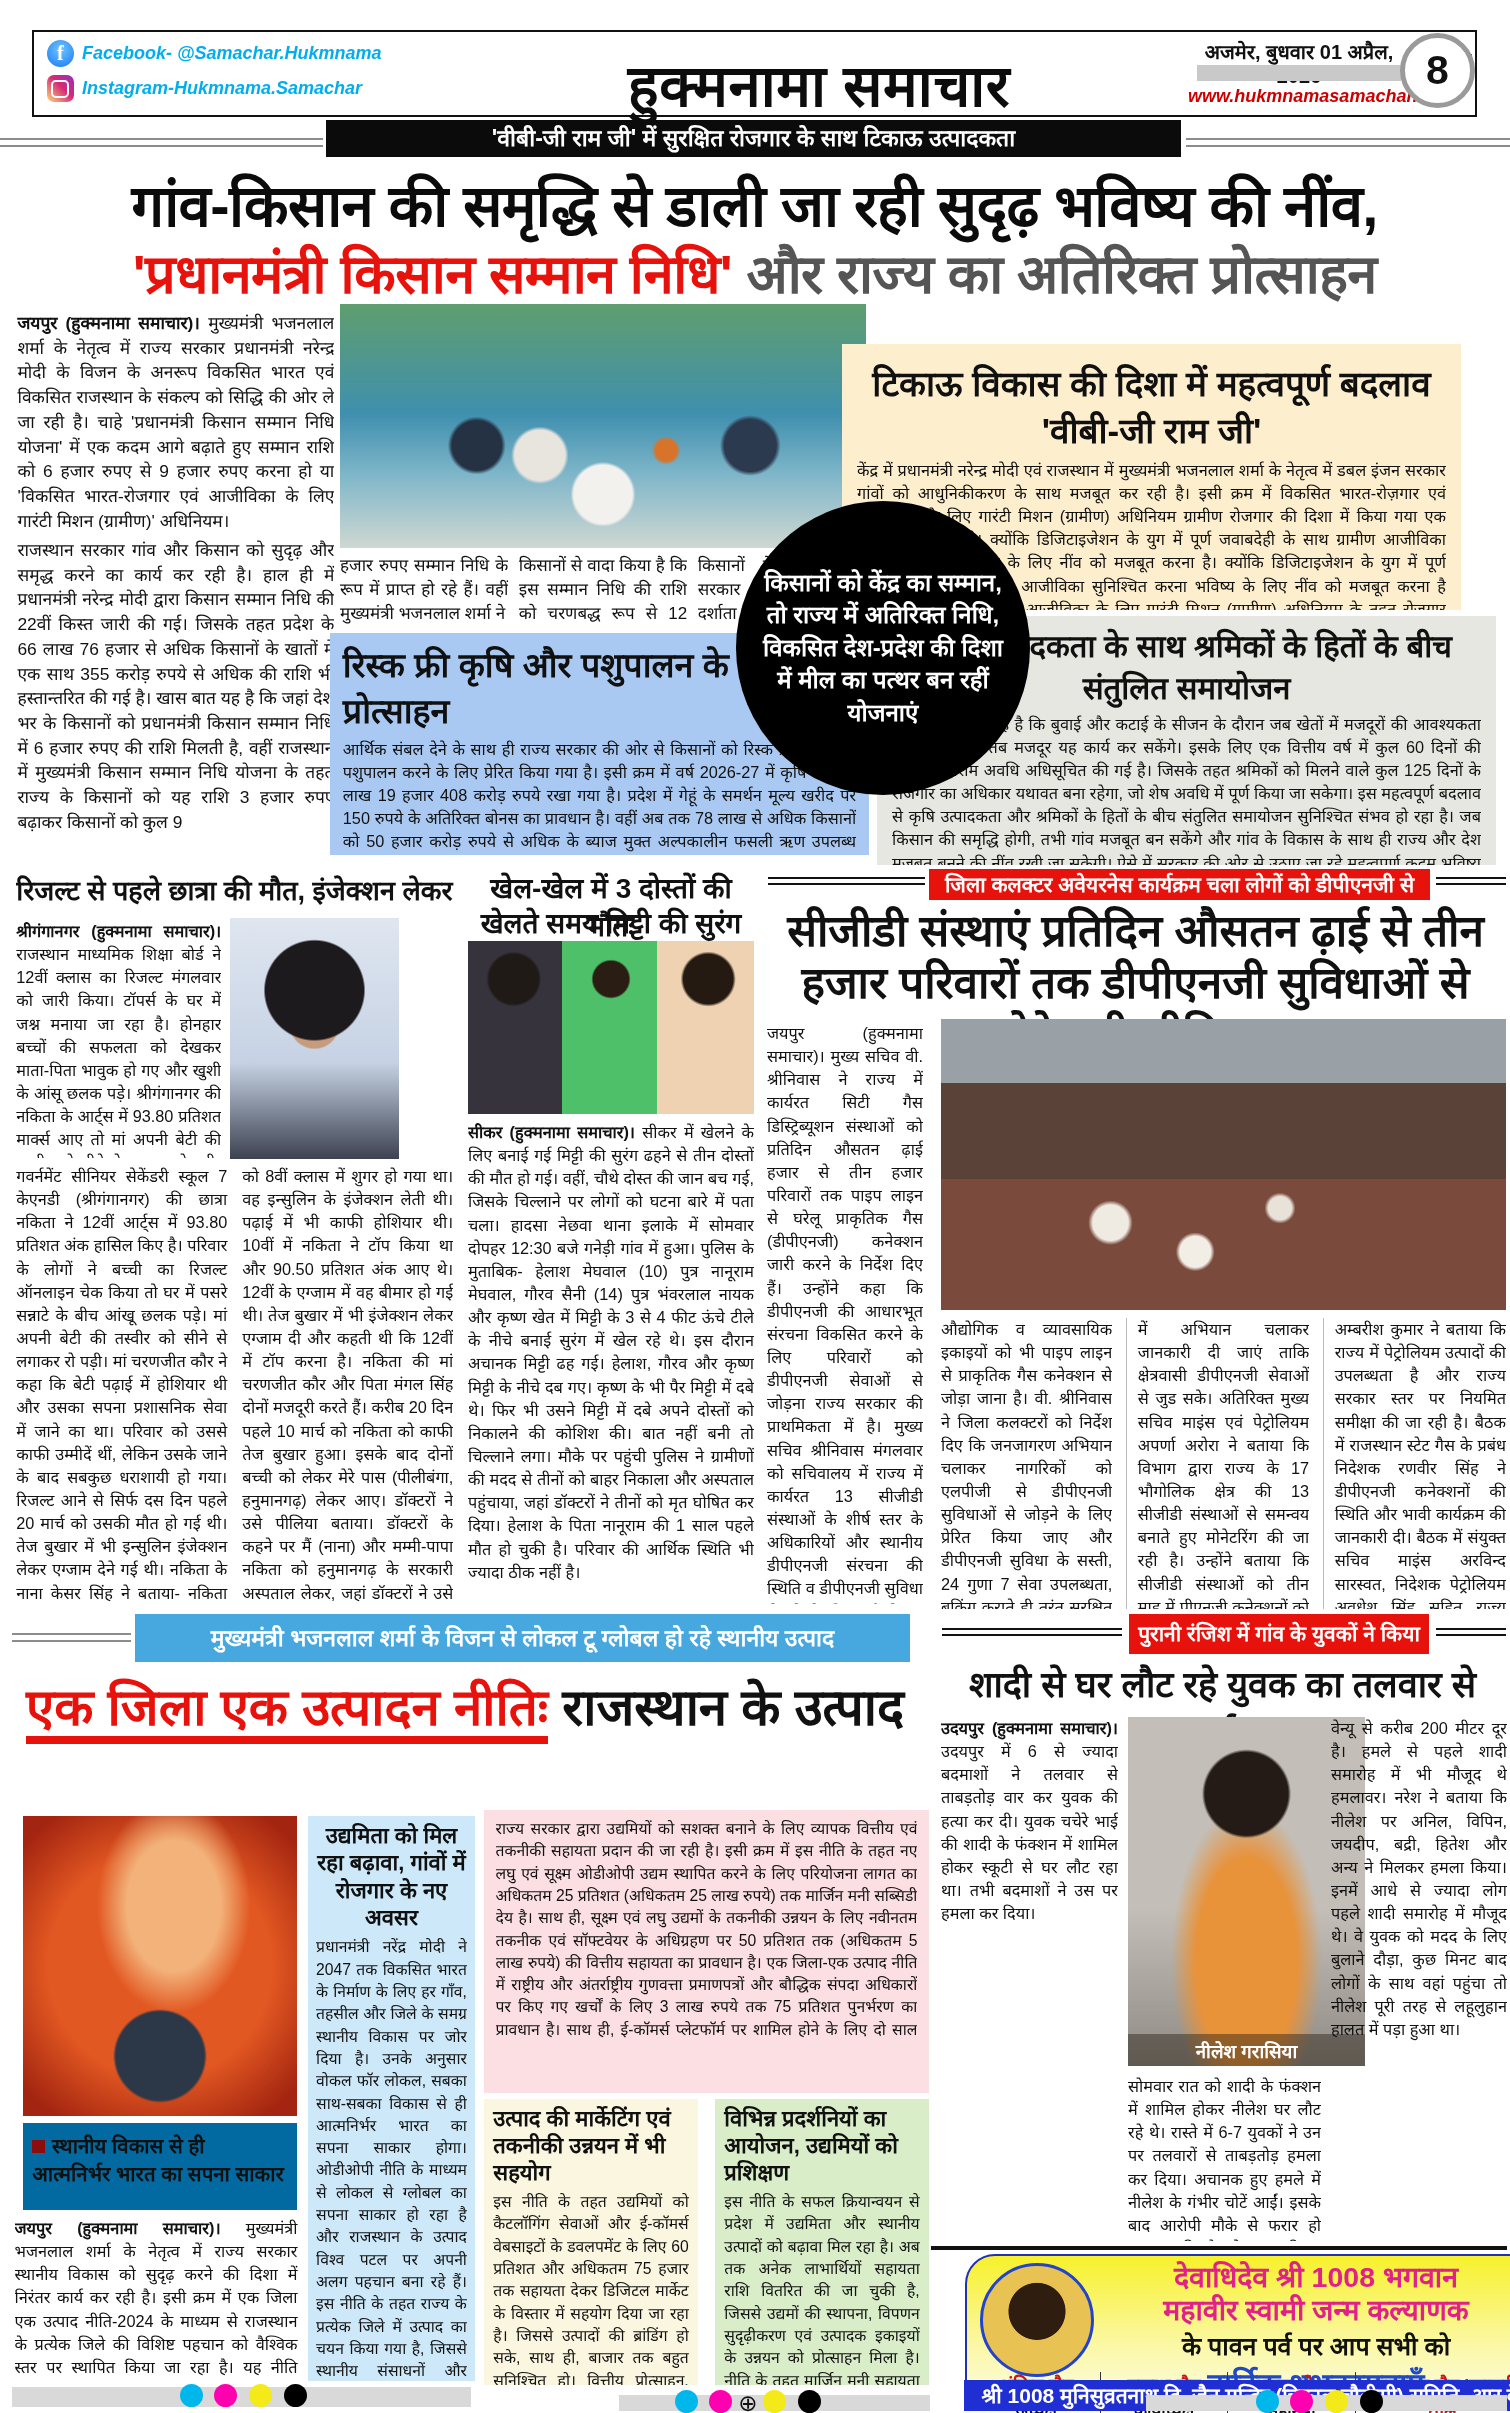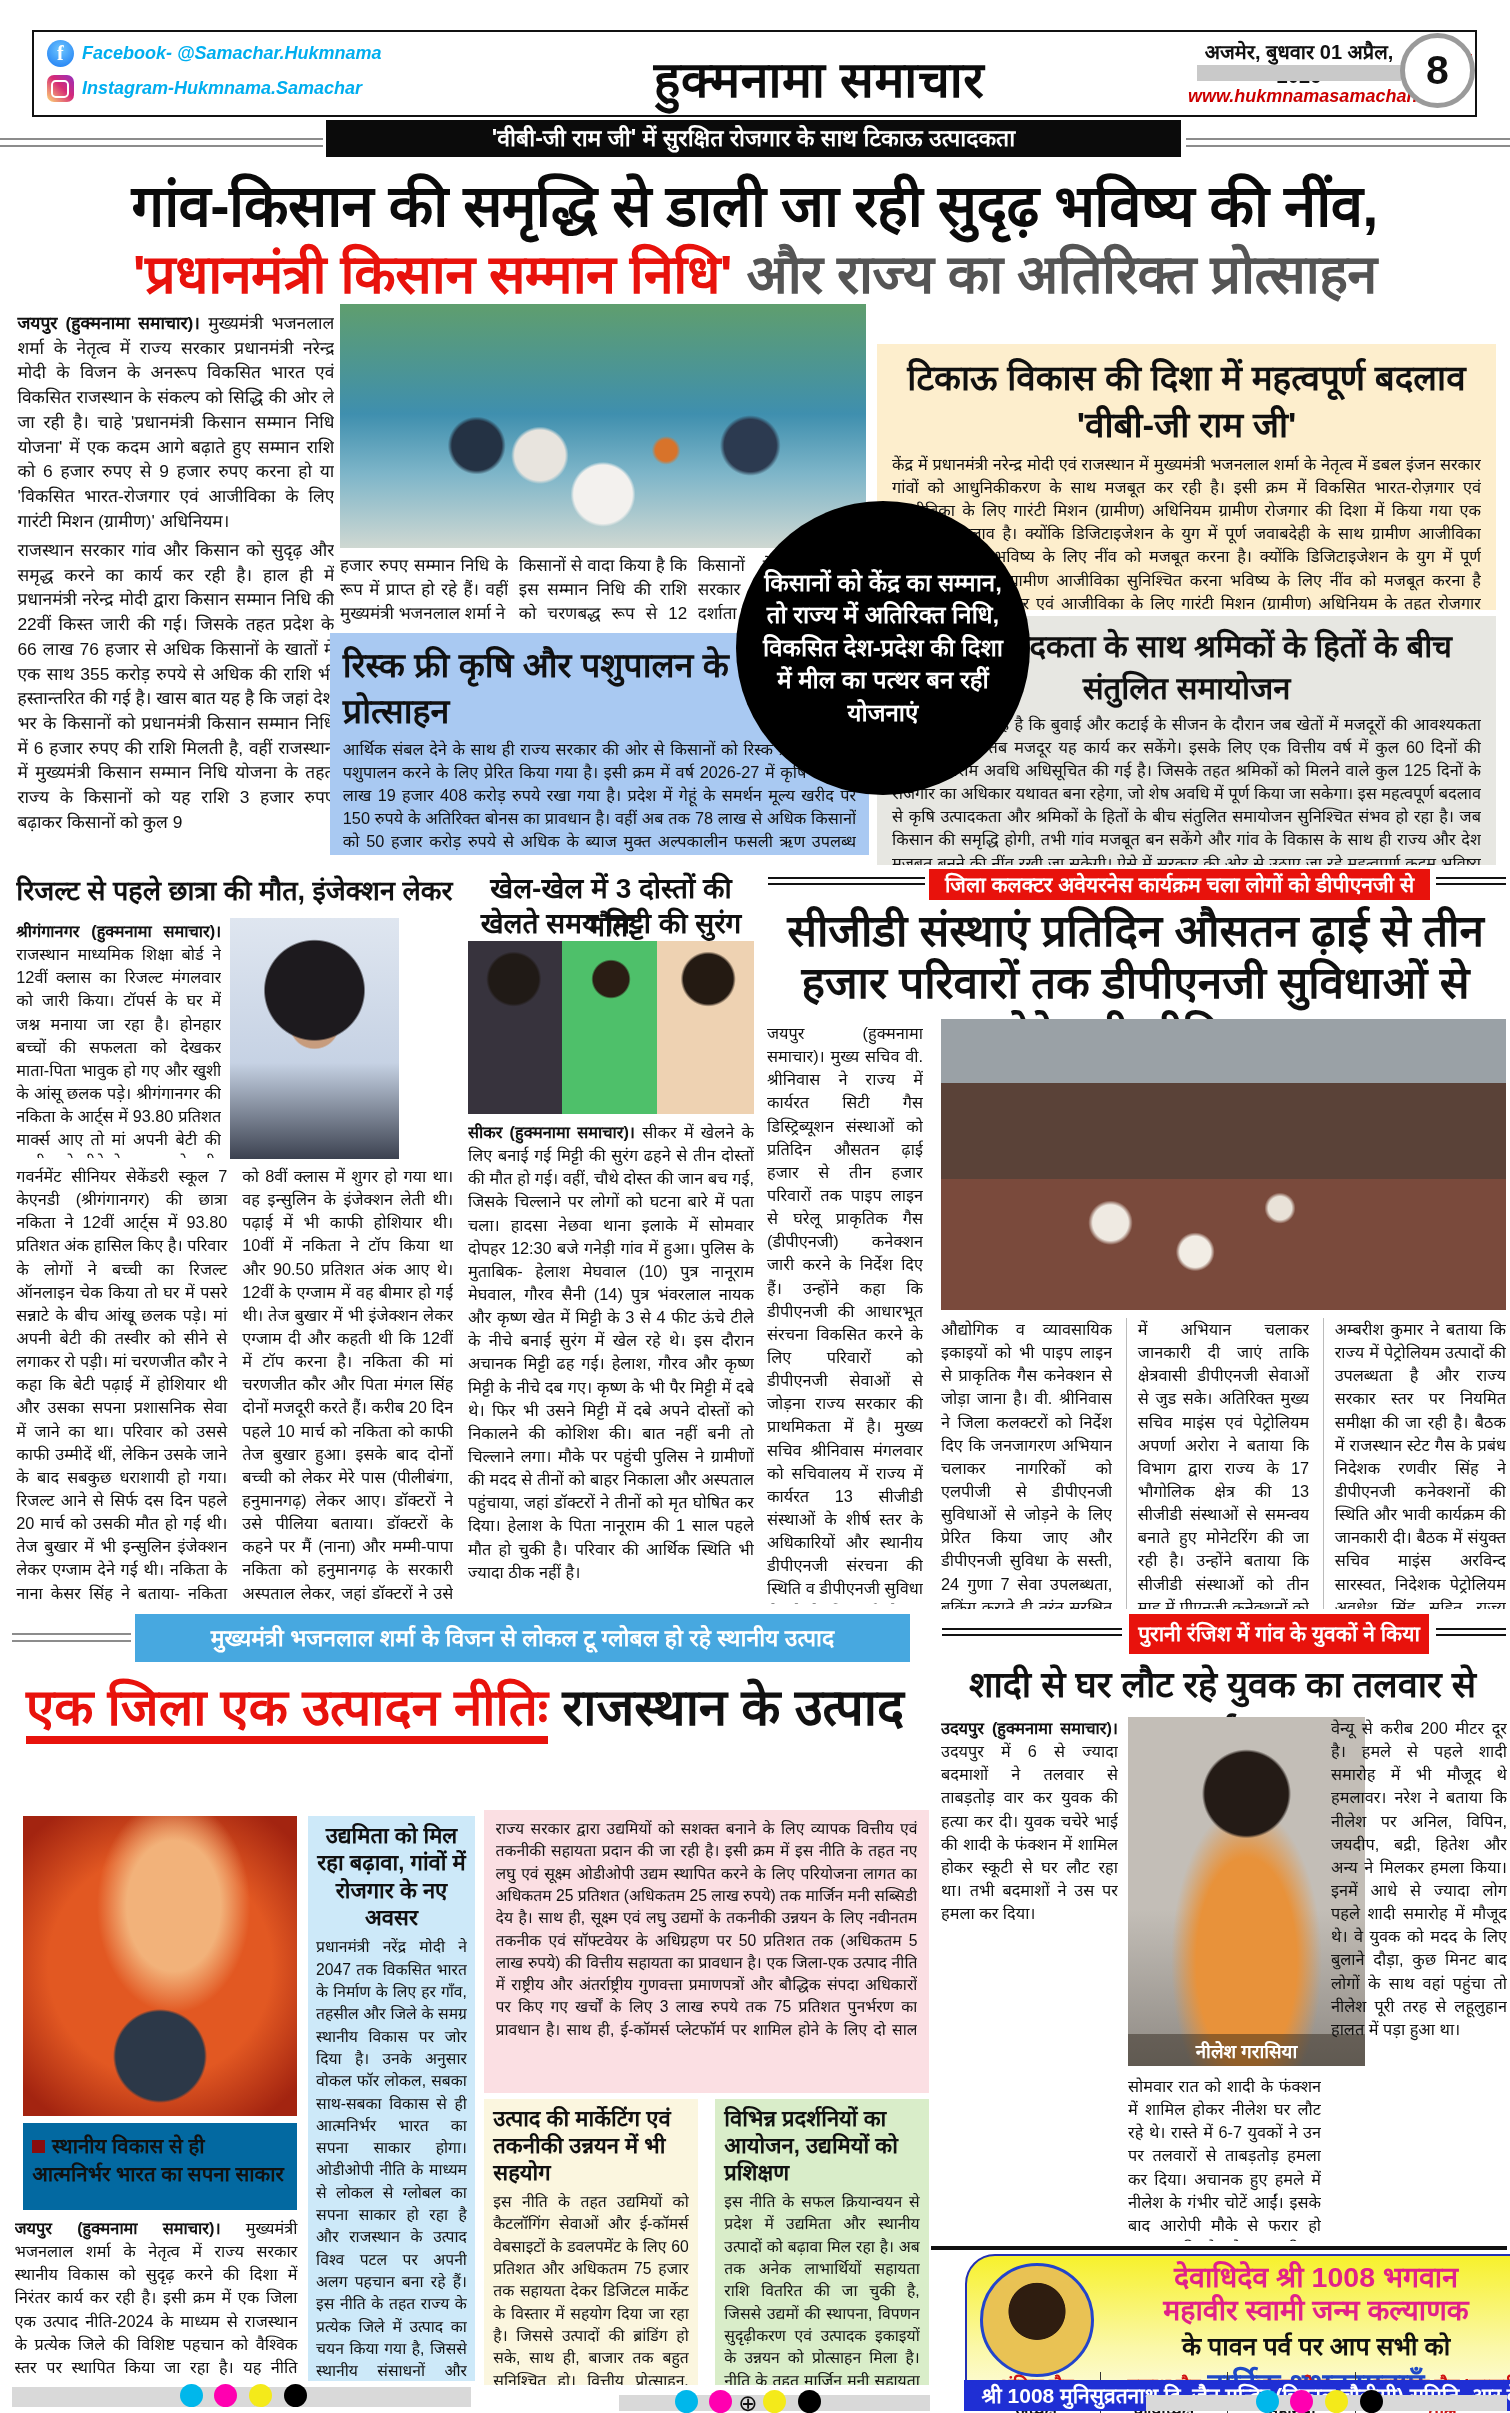--- a/index.html
+++ b/index.html
@@ -11,21 +11,21 @@
   .bold{font-weight:bold;}
   
   .mast-box{border:2.9px solid #111;background:#fff;}
   .soc-row{display:flex;align-items:center;gap:8.1px;}
   .soc-txt{color:#00aeef;font-style:italic;font-weight:bold;font-size:18px;white-space:nowrap;}
   .fb-ic{width:27px;height:27px;border-radius:50%;background:radial-gradient(circle at 50% 35%,#6ec6ff,#1877f2);
          color:#fff;font-weight:bold;font-size:20px;display:flex;align-items:center;justify-content:center;font-family:"Liberation Serif",serif;}
   .ig-ic{width:27px;height:27px;border-radius:7px;background:linear-gradient(45deg,#feda75,#d62976 55%,#962fbf);
          display:flex;align-items:center;justify-content:center;}
   .ig-ic span{width:14px;height:14px;border:2.3px solid #fff;border-radius:4.7px;display:block;}
-  .mast-title{font-size:50px;font-weight:bold;color:#0c0c0c;letter-spacing:0.6px;}
+  .mast-title{font-size:58px;font-weight:bold;color:#0c0c0c;letter-spacing:0.6px;}
   .date-line{font-size:20px;font-weight:bold;}
   .gray-bar{background:#c9c9c9;}
   .site{color:#cc0000;font-weight:bold;font-style:italic;font-size:18px;}
   .pg-circle{width:65px;height:65px;border:5.2px solid #9a9a9a;border-radius:50%;background:#fff;
              display:flex;align-items:center;justify-content:center;font-size:41px;font-weight:bold;}
   .red-tab{background:#e8120c;}
   
   .kicker-black{background:#0b0b0b;color:#fff;font-size:23px;font-weight:bold;line-height:37px;text-align:center;}
   .h-lead1{font-size:58px;font-weight:bold;color:#0b0b0b;text-align:center;letter-spacing:-0.6px;}
   .h-lead2{font-size:54px;font-weight:bold;text-align:center;letter-spacing:-0.6px;}
@@ -145,21 +145,21 @@
     <div class="body-t jt" style="width:169px;height:74px;overflow:hidden;">हजार रुपए सम्मान निधि के रूप में प्राप्त हो रहे हैं। वहीं मुख्यमंत्री भजनलाल शर्मा ने</div>
     <div class="body-t jt" style="width:169px;height:74px;overflow:hidden;">किसानों से वादा किया है कि इस सम्मान निधि की राशि को चरणबद्ध रूप से 12 हजार रुपए तक बढ़ाया जाएगा, जो</div>
     <div class="body-t jt" style="width:169px;height:74px;overflow:hidden;">किसानों के प्रति राज्य सरकार के सम्मान को दर्शाता है।</div>
   </div>
 
   <div class="abs box-blue" style="left:330px;top:633px;width:539px;height:222px;padding:8.1px 12.8px;box-sizing:border-box;overflow:hidden;">
     <div class="bx-h" style="font-size:34px;margin-bottom:4.7px;">रिस्क फ्री कृषि और पशुपालन के लिए प्रोत्साहन</div>
     <div class="body-t jt" style="font-size:16.3px;height:157px;">आर्थिक संबल देने के साथ ही राज्य सरकार की ओर से किसानों को रिस्क फ्री कृषि और पशुपालन करने के लिए प्रेरित किया गया है। इसी क्रम में वर्ष 2026-27 में कृषि बजट 1 लाख 19 हजार 408 करोड़ रुपये रखा गया है। प्रदेश में गेहूं के समर्थन मूल्य खरीद पर 150 रुपये के अतिरिक्त बोनस का प्रावधान है। वहीं अब तक 78 लाख से अधिक किसानों को 50 हजार करोड़ रुपये से अधिक के ब्याज मुक्त अल्पकालीन फसली ऋण उपलब्ध कराए गए हैं। तो फसल बीमा योजना में खरीफ से 6 हजार 473 करोड़ रुपये के बीमा क्लेम राज्य में वितरित किए जा चुके हैं। मुख्यमंत्री मंगला पशु बीमा योजना की बात की जाए, तो 16 लाख से अधिक पशुओं की निशुल्क बीमा पॉलिसी जारी की गई है, वहीं 536 मोबाइल पशु चिकित्सा वाहन गांवों में सेवा दे रहे हैं। राजस्थान सहकारी गोपाल क्रेडिट कार्ड योजना में पशुपालकों को 1 लाख रुपये का ब्याज मुक्त ऋण दिया जा रहा है।</div>
   </div>
 
-  <div class="abs box-cream" style="left:877px;top:344px;width:619px;height:266px;padding:9px 15px;box-sizing:border-box;overflow:hidden;">
+  <div class="abs box-cream" style="left:842px;top:344px;width:619px;height:266px;padding:15px 15px;box-sizing:border-box;overflow:hidden;">
     <div class="bx-h ctr" style="font-size:35px;margin-bottom:5.8px;">टिकाऊ विकास की दिशा में महत्वपूर्ण बदलाव 'वीबी-जी राम जी'</div>
     <div class="body-t jt" style="font-size:16.3px;height:192px;">केंद्र में प्रधानमंत्री नरेन्द्र मोदी एवं राजस्थान में मुख्यमंत्री भजनलाल शर्मा के नेतृत्व में डबल इंजन सरकार गांवों को आधुनिकीकरण के साथ मजबूत कर रही है। इसी क्रम में विकसित भारत-रोज़गार एवं आजीविका के लिए गारंटी मिशन (ग्रामीण) अधिनियम ग्रामीण रोजगार की दिशा में किया गया एक महत्वपूर्ण बदलाव है। क्योंकि डिजिटाइजेशन के युग में पूर्ण जवाबदेही के साथ ग्रामीण आजीविका सुनिश्चित करना भविष्य के लिए नींव को मजबूत करना है। क्योंकि डिजिटाइजेशन के युग में पूर्ण जवाबदेही के साथ ग्रामीण आजीविका सुनिश्चित करना भविष्य के लिए नींव को मजबूत करना है विकसित भारत-रोज़गार एवं आजीविका के लिए गारंटी मिशन (ग्रामीण) अधिनियम के तहत रोजगार गारंटी को प्रति ग्रामीण परिवार बढ़ाकर 125 दिन किया गया है। जिसमें ग्रामीण परिसंपत्तियों के टिकाऊ एवं उत्पादक कार्यों (जैसे जल सुरक्षा एवं जल से संबंधित कार्य, मुख्य ग्रामीण अवसंरचना से जुड़े कार्य, आजीविका संबंधी अवसंरचना से संबंधित कार्य, प्रतिकूल मौसमी घटनाओं के प्रभाव को कम करने वाले कार्य) पर जोर दिया गया है। ताकि ग्रामीण रोजगार ना केवल सुरक्षित आय प्रदान करे, बल्कि टिकाऊ आजीविका, सुदृढ़ परिसंपत्तियों एवं दीर्घकालिक ग्रामीण समृद्धि में भी योगदान दे।</div>
   </div>
 
   <div class="abs box-gray" style="left:877px;top:616px;width:619px;height:249px;padding:8.1px 15px;box-sizing:border-box;overflow:hidden;">
     <div class="bx-h ctr" style="font-size:31px;margin-bottom:4.7px;">कृषि उत्पादकता के साथ श्रमिकों के हितों के बीच संतुलित समायोजन</div>
     <div class="body-t jt" style="font-size:16.3px;height:174px;">सबसे खास बात यह है कि बुवाई और कटाई के सीजन के दौरान जब खेतों में मजदूरों की आवश्यकता ज्यादा होती है, तब मजदूर यह कार्य कर सकेंगे। इसके लिए एक वित्तीय वर्ष में कुल 60 दिनों की समेकित विराम अवधि अधिसूचित की गई है। जिसके तहत श्रमिकों को मिलने वाले कुल 125 दिनों के रोजगार का अधिकार यथावत बना रहेगा, जो शेष अवधि में पूर्ण किया जा सकेगा। इस महत्वपूर्ण बदलाव से कृषि उत्पादकता और श्रमिकों के हितों के बीच संतुलित समायोजन सुनिश्चित संभव हो रहा है। जब किसान की समृद्धि होगी, तभी गांव मजबूत बन सकेंगे और गांव के विकास के साथ ही राज्य और देश मजबूत बनने की नींव रखी जा सकेगी। ऐसे में सरकार की ओर से उठाए जा रहे महत्वपूर्ण कदम भविष्य की दिशा में मील का पत्थर साबित हो रहे हैं।</div>
   </div>
 
   <div class="abs oval" style="left:736px;top:501px;width:294px;height:294px;">

